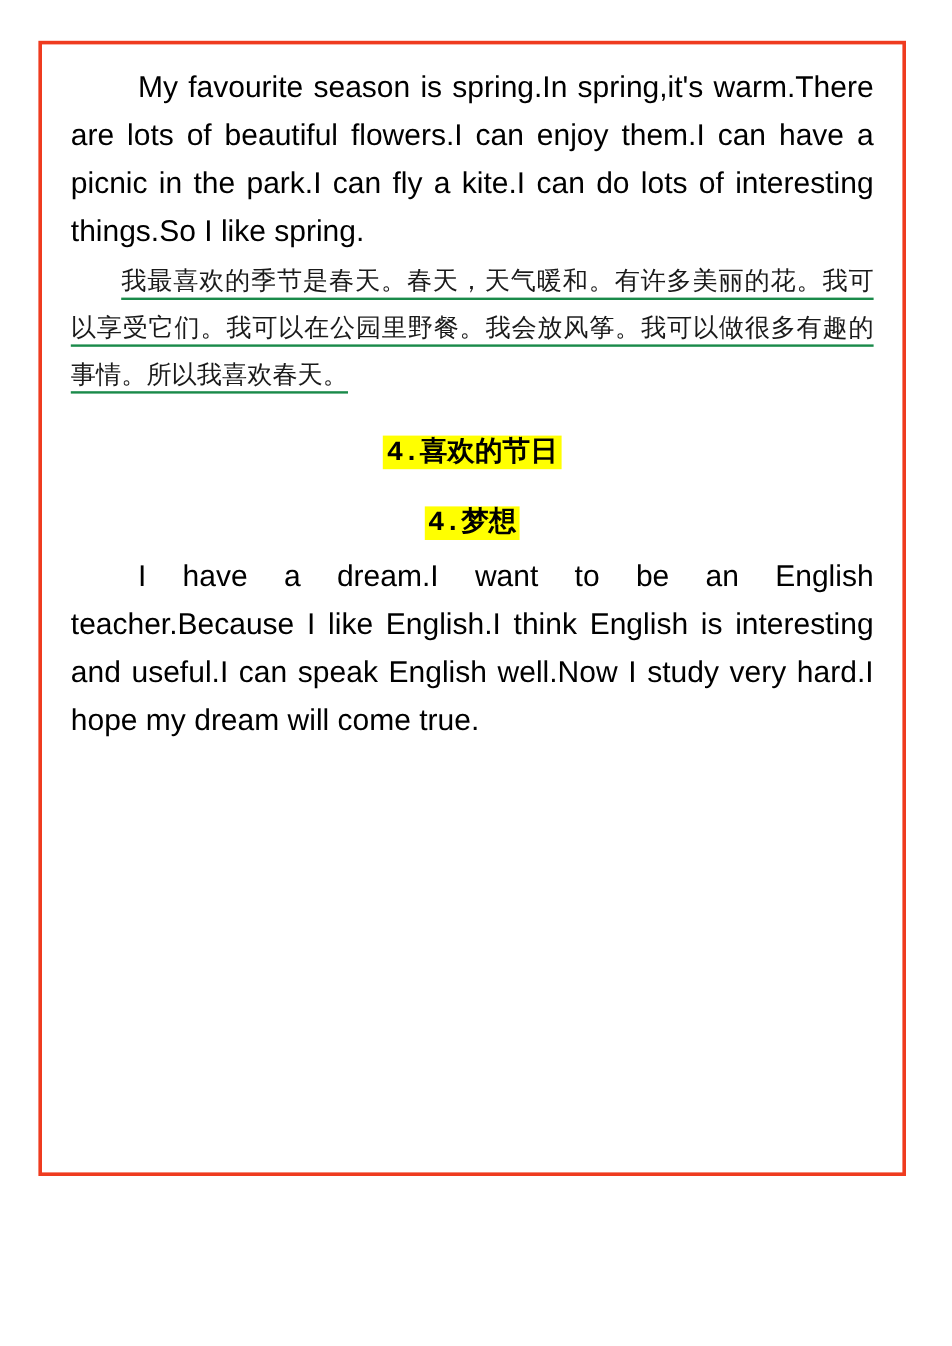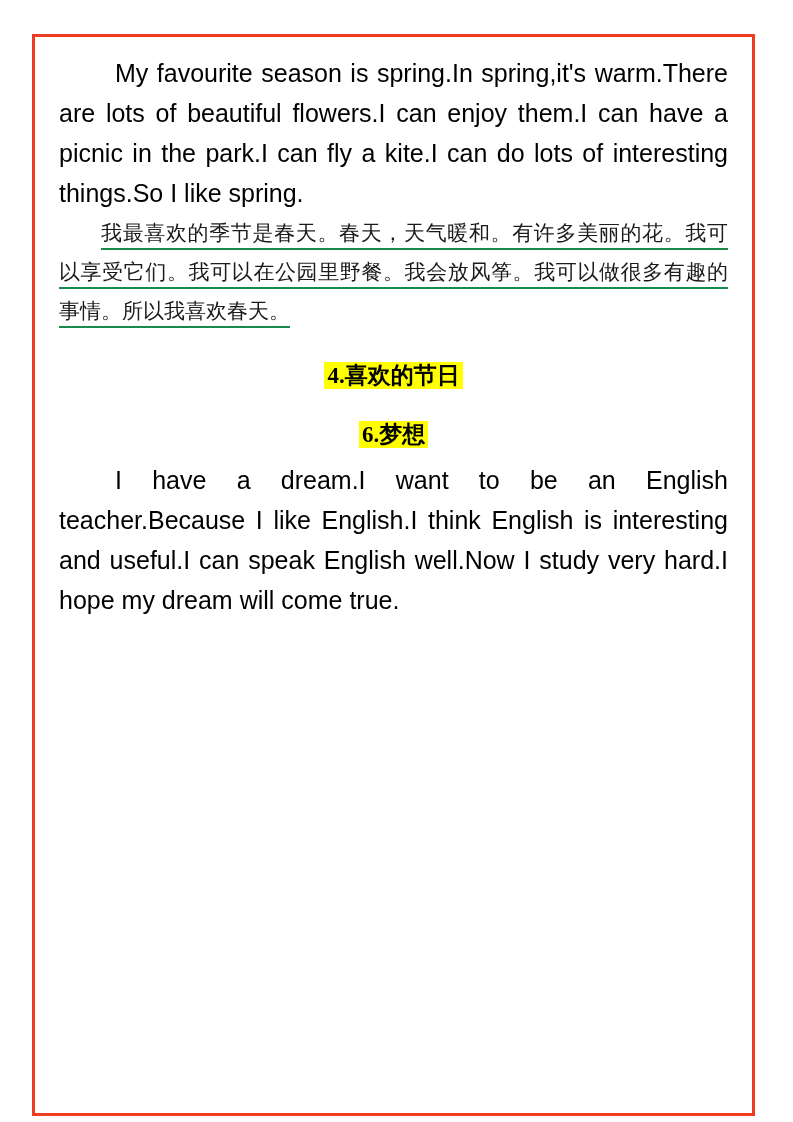--- a/index.html
+++ b/index.html
@@ -12,21 +12,21 @@
     height: 1122px;
     font-family: "Liberation Sans", sans-serif;
     position: relative;
     overflow: hidden;
   }
   .page {
     position: absolute;
     left: 32px;
     top: 34px;
     width: 723px;      
-    height: 1082px;
+    height: 946px;
     border: 3px solid #ef3b1f;
     box-sizing: border-box;
     background: #ffffff;
   }
   .inner {
     padding: 16px 24px 10px 24px;
     box-sizing: border-box;
   }
   p.en {
     margin: 0 0 2px 0;
@@ -34,42 +34,42 @@
     font-size: 25px;
     line-height: 40px;
     color: #000000;
     text-align: justify;
     text-align-last: left;
     text-indent: 56px;
     word-spacing: 0px;
   }
   p.zh {
     margin: 0;
-    font-family: Liberation Mono, monospace;
+    font-family: Liberation Sans, sans-serif;
     font-size: 21px;
     line-height: 39px;
     color: #1a1a1a;
     text-align: justify;
     text-align-last: left;
     text-indent: 42px;
     border-bottom: none;
   }
   
   p.zh > span.u {
     border-bottom: 2px solid #1a8a4a;
     padding-bottom: 2px;
     box-decoration-break: clone;
     -webkit-box-decoration-break: clone;
   }
   h2.section {
     margin: 28px 0 10px 0;
     text-align: center;
     font-size: 23px;
     font-weight: bold;
-    font-family: Liberation Serif, serif;
+    font-family: Liberation Mono, monospace;
     color: #000000;
   }
   h2.section > span {
     background: #ffff00;
     padding: 1px 3px;
   }
 </style>
 </head>
 <body>
 
@@ -77,19 +77,19 @@
   <div class="inner">
 
     <p class="en">My favourite season is spring.In spring,it's warm.There are lots of beautiful flowers.I can enjoy them.I can have a picnic in the park.I can fly a kite.I can do lots of interesting things.So I like spring.</p>
 
     <p class="zh"><span class="u">我最喜欢的季节是春天。春天，天气暖和。有许多美丽的花。我可以享受它们。我可以在公园里野餐。我会放风筝。我可以做很多有趣的事情。所以我喜欢春天。</span></p>
 
     <h2 class="section"><span>4.喜欢的节日</span></h2>
 
 
 
-    <h2 class="section"><span>6.梦想</span></h2>
+    <h2 class="section"><span>4.梦想</span></h2>
 
     <p class="en">I have a dream.I want to be an English teacher.Because I like English.I think English is interesting and useful.I can speak English well.Now I study very hard.I hope my dream will come true.</p>
 
 
   </div>
 </div>
 
 </body></html>

